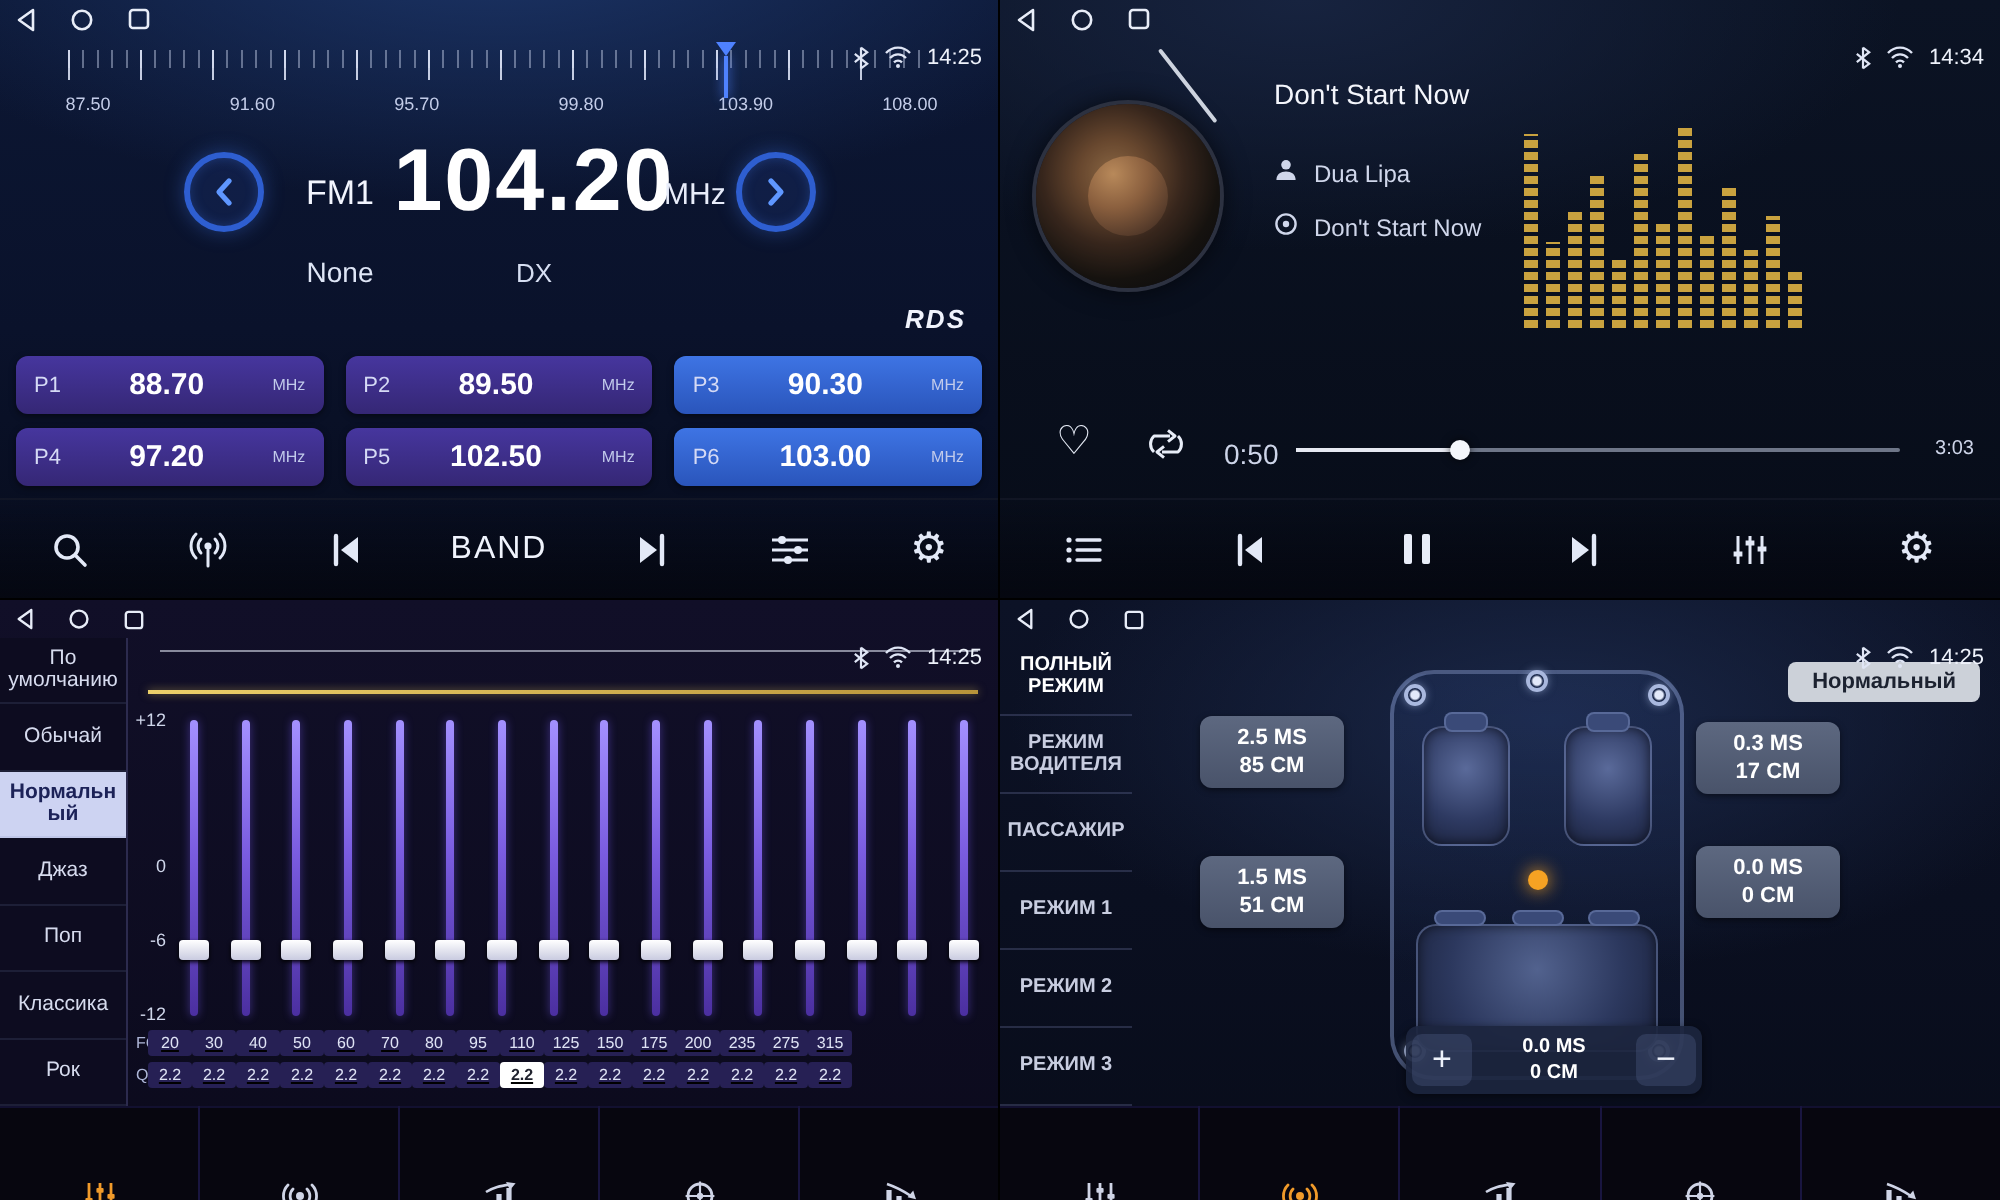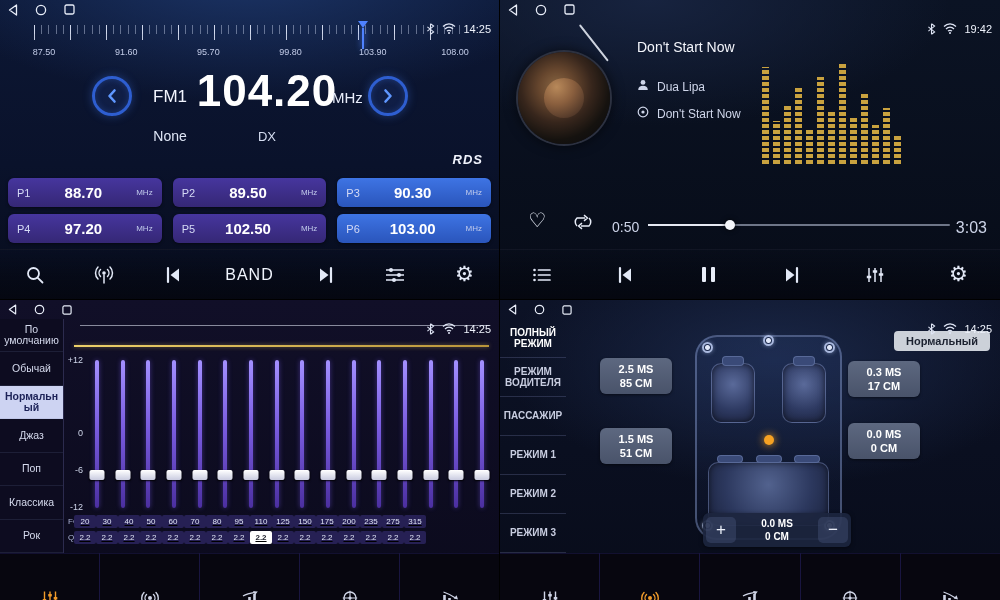--- a/index.html
+++ b/index.html
@@ -54,21 +54,21 @@
   .album { position:absolute; left:18px; top:52px; width:92px; height:92px; border-radius:50%; background: radial-gradient(circle at 42% 38%, #b8895a 0%, #8a5f3e 22%, #4a3326 45%, #1c1814 68%, #0c0c10 100%); box-shadow: 0 0 0 2px #2c3140, 0 0 14px rgba(0,0,0,.8), inset 0 0 0 26px rgba(0,0,0,.25); }
   .album::after { content:""; position:absolute; right:2px; top:8px; width:46px; height:2px; background:#cdd3de; transform:rotate(52deg); transform-origin:right center; border-radius:1px; }
   .track-title { position:absolute; left:137px; top:39px; font-size:14px; color:#f4f6fc; }
   .meta-row { position:absolute; left:137px; display:flex; align-items:center; gap:8px; color:#cfd6ea; font-size:12px; }
   .meta-artist { top:79px; } .meta-track { top:106px; }
   .viz { position:absolute; left:262px; top:62px; width:152px; height:102px; display:flex; align-items:flex-end; gap:4px; }
   .vbar { width:7px; background:repeating-linear-gradient(0deg, #c9a23f 0 4px, rgba(0,0,0,0) 4px 6px); }
   .fav-icon { position:absolute; left:28px; top:208px; font-size:20px; color:#e8edf8; font-family:"DejaVu Sans",sans-serif; cursor:pointer; }
   .repeat-icon { position:absolute; left:72px; top:214px; color:#e8edf8; cursor:pointer; }
   .time-elapsed { position:absolute; left:112px; top:219px; font-size:14px; color:#cdd4e8; }
-  .time-total { position:absolute; right:13px; top:219px; font-size:16px; color:#cdd4e8; }
+  .time-total { position:absolute; right:13px; top:219px; font-size:10px; color:#cdd4e8; }
   .ptrack { position:absolute; left:148px; right:50px; top:224px; height:2px; background:#6e7688; border-radius:1px; cursor:pointer; }
   .pfill { height:100%; background:#e6e9f2; }
   .pknob { position:absolute; top:-4px; width:10px; height:10px; margin-left:-5px; border-radius:50%; background:#f4f6fb; box-shadow:0 0 5px rgba(0,0,0,.7); }
   .pausebars { display:flex; gap:5px; }
   .pausebars i { display:block; width:4px; height:15px; background:#e8edf8; border-radius:1px; }
 
   
   .eq-side { position:absolute; left:0; top:19px; bottom:47px; width:64px; background:#0d0c20; border-right:1px solid #2c2b4e; display:flex; flex-direction:column; }
   .eq-side .item { flex:1; display:flex; align-items:center; justify-content:center; text-align:center; font-size:10.5px; color:#d6dbee; padding:0 3px; border-bottom:1px solid rgba(120,130,180,.16); line-height:1.1; word-break:break-word; cursor:pointer; }
   .eq-side .item.sel { background:#cdd3f2; color:#1c2258; font-weight:bold; }
@@ -291,21 +291,21 @@
             <svg width="9" height="12" viewBox="0 0 9 12">
               <path d="M4.5 0.8 V11.2 M4.5 0.8 L7.6 3.1 L1.4 8.1 M4.5 11.2 L7.6 8.9 L1.4 3.9" fill="none" stroke="#dfe5f5" stroke-width="1.1"></path>
             </svg>
           </span>
         <span class="stic">
             <svg width="14" height="11" viewBox="0 0 14 11">
               <path d="M1 3.5 C2.8 1.6 4.8 0.8 7 0.8 C9.2 0.8 11.2 1.6 13 3.5 M3 6 C4.2 4.8 5.5 4.2 7 4.2 C8.5 4.2 9.8 4.8 11 6 M5 8.2 C5.6 7.6 6.2 7.3 7 7.3 C7.8 7.3 8.4 7.6 9 8.2" fill="none" stroke="#dfe5f5" stroke-width="1.2"></path>
               <circle cx="7" cy="10" r="1" fill="#dfe5f5"></circle>
             </svg>
           </span>
-        <span class="sb-time">19:42</span>
+        <span class="sb-time">14:34</span>
       </div>
     </div>
 
     <div class="album"></div>
     <div class="track-title">Don't Start Now</div>
     <div class="meta-row meta-artist">
       <span><svg width="12" height="12" viewBox="0 0 12 12">
             <circle cx="6" cy="3.4" r="2.4" fill="#cfd6ea"></circle>
             <path d="M1.2 11 C1.2 8.2 3.3 6.8 6 6.8 C8.7 6.8 10.8 8.2 10.8 11 Z" fill="#cfd6ea"></path>
           </svg></span>

